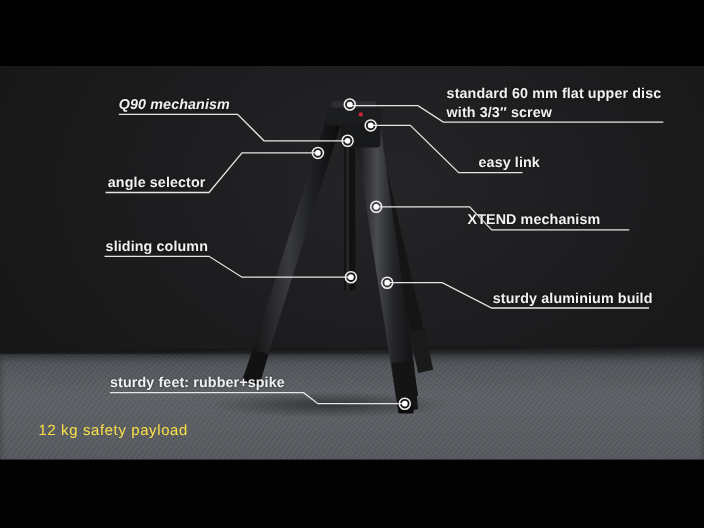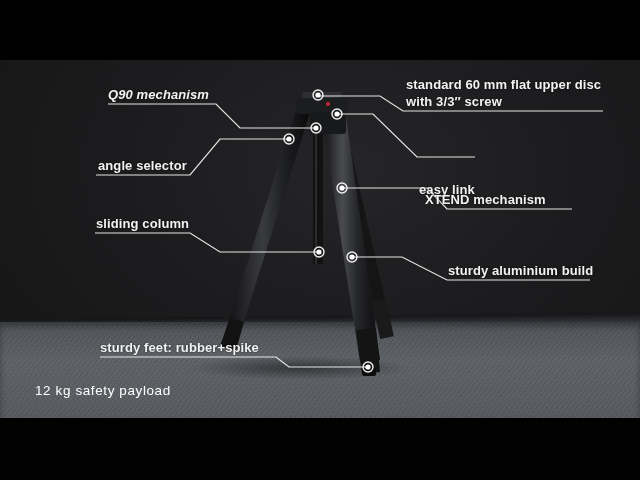--- a/index.html
+++ b/index.html
@@ -11,21 +11,21 @@
     .floor { position: absolute; left: 0; top: 262px; width: 640px; height: 96px;
       background:
         repeating-linear-gradient(37deg, rgba(255,255,255,0.035) 0 1px, rgba(0,0,0,0) 1px 3px),
         repeating-linear-gradient(-53deg, rgba(0,0,0,0.08) 0 1px, rgba(0,0,0,0) 1px 4px),
         linear-gradient(180deg, #4f5358 0%, #5e6267 40%, #575b60 100%);
       box-shadow: inset 0 4px 6px rgba(0,0,0,0.35); }
     .floor-edge { position: absolute; left: 0; top: 256px; width: 640px; height: 10px;
       background: linear-gradient(180deg, rgba(20,20,21,1) 0%, rgba(60,63,67,0.8) 100%); transform: skewY(-0.6deg); }
     svg.overlay { position: absolute; left: 0; top: 0; width: 640px; height: 480px; }
     .label { position: absolute; color: #f2f2f2; font-weight: bold; font-size: 13px; line-height: 17px; white-space: nowrap; letter-spacing: 0.1px; text-shadow: 0 0 2px rgba(0,0,0,0.6); }
-    .caption { position: absolute; left: 35px; top: 383px; color: #ffffff; font-size: 13.5px; letter-spacing: 0.6px; font-weight: normal; white-space: nowrap; }
+    .caption { position: absolute; left: 35px; top: 383px; color: #fde047; font-size: 13.5px; letter-spacing: 0.6px; font-weight: normal; white-space: nowrap; }
   </style>
 </head>
 <body>
 
 <div class="letterbox-top"></div>
 
 <div class="frame">
   <div class="floor-edge"></div>
   <div class="floor"></div>
 </div>
@@ -133,20 +133,20 @@
     <g>
         <circle cx="368" cy="367" r="5" fill="none" stroke="#f0f0f0" stroke-width="1.4"></circle>
         <circle cx="368" cy="367" r="2.6" fill="#ffffff"></circle>
       </g>
   </g>
 </svg>
 
 <div class="label" style="left:108px; top:86px;font-style:italic;">Q90 mechanism</div>
 <div class="label" style="left:406px; top:76px;">standard 60 mm flat upper disc</div>
 <div class="label" style="left:406px; top:93px;">with 3/3″ screw</div>
-<div class="label" style="left:419px; top:139px;margin-top:42px;">easy link</div>
+<div class="label" style="left:435px; top:139px;">easy link</div>
 <div class="label" style="left:98px; top:157px;">angle selector</div>
 <div class="label" style="left:425px; top:191px;">XTEND mechanism</div>
 <div class="label" style="left:96px; top:215px;">sliding column</div>
 <div class="label" style="left:448px; top:262px;">sturdy aluminium build</div>
 <div class="label" style="left:100px; top:339px;">sturdy feet: rubber+spike</div>
 
 <div class="caption">12 kg safety payload</div>
 
 </body></html>

